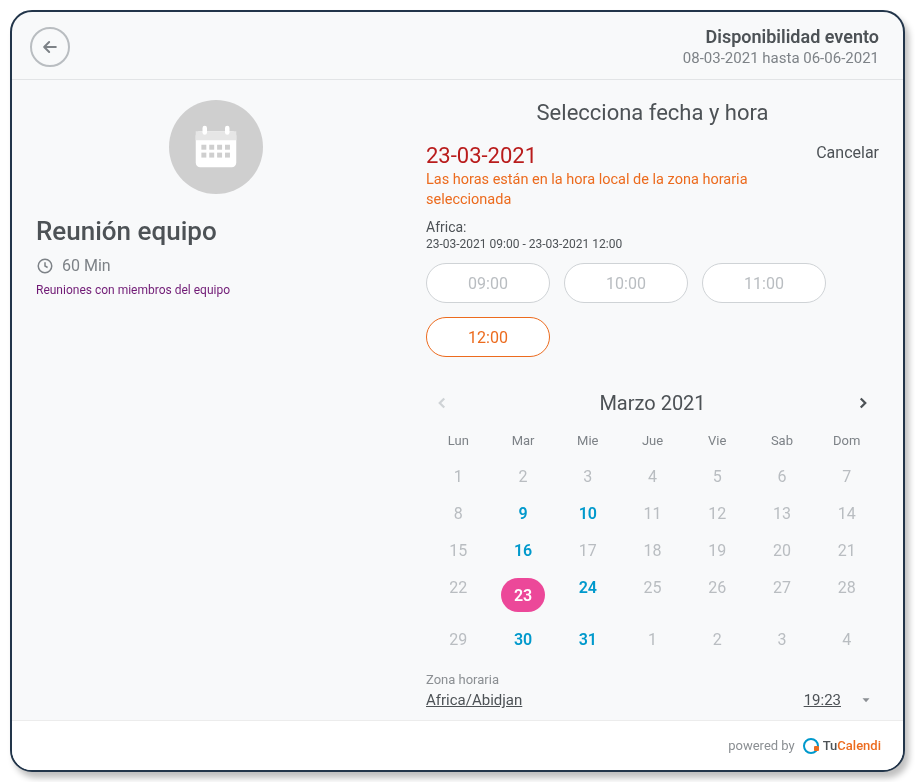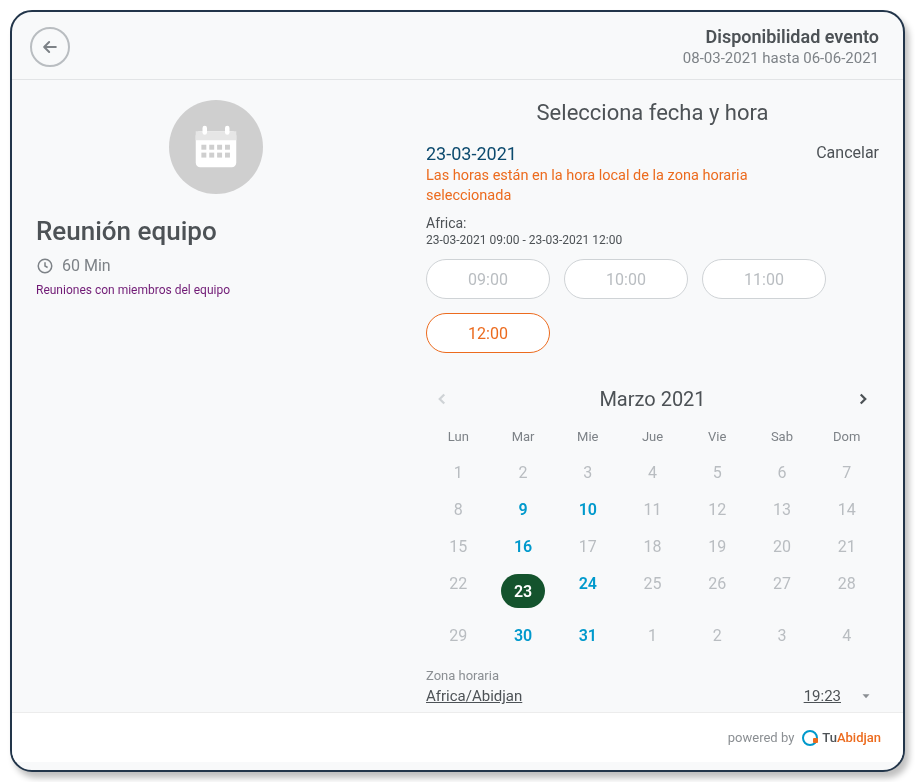--- a/index.html
+++ b/index.html
@@ -49,21 +49,21 @@
     background: #cfcfcf;
     display:flex; align-items:center; justify-content:center;
   }
   .event-name { font-size: 26px; font-weight: 500; color: #4d5256; margin-bottom: 10px; }
   .duration-row { display:flex; align-items:center; gap:8px; color:#7d8287; font-size:16px; margin-bottom: 8px; }
   .desc { color:#701a75; font-size:12px;text-align:right; }
 
   .right { flex: 1; display:flex; flex-direction:column; }
   .right-title { font-size: 22px; color:#4d5256; text-align:center; margin-bottom: 18px; font-weight: 400; }
   .date-row { display:flex; justify-content:space-between; align-items:flex-start; }
-  .selected-date { font-size:18px; color:#0c4a6e; }
+  .selected-date { font-size:22px; color:#b91c1c; }
   .cancel { font-size:16px; color:#4d5256; cursor:pointer; }
   .tz-note { color:#ec6b1e; font-size:14.5px; margin-top:2px; line-height:1.35; }
   .schedule-label { font-size:14px; color:#4d5256; margin-top:10px; }
   .schedule-range { font-size:12px; color:#4d5256; margin-top:2px; margin-bottom: 12px;}
 
   .slots { display:flex; flex-wrap:wrap; gap:14px; margin-bottom: 28px; }
   .slot {
     width: 124px; height: 40px;
     border-radius: 22px;
     border: 1px solid #cfd3d6;
@@ -79,33 +79,33 @@
   .month-label { font-size:20px; color:#4d5256; }
   .nav-arrow { width:28px; height:28px; display:flex; align-items:center; justify-content:center; cursor:pointer; color:#4d5256; }
   .nav-arrow.disabled { color:#cfd3d6; cursor:default; }
 
   .cal { width:100%; }
   .cal-head, .cal-row { display:grid; grid-template-columns: repeat(7, 1fr); text-align:center; }
   .cal-head div { font-size:13px; color:#7d8287; padding:6px 0 10px 0; }
   .cal-row div { font-size:16px; color:#b9bdc1; padding:9px 0; }
   .cal-row div.avail { color:#0099cc; font-weight:600; cursor:pointer; }
   .cal-row div.selected span {
-    background:#14532d; color:#fff; border-radius:18px;
+    background:#ec4899; color:#fff; border-radius:18px;
     display:inline-flex; align-items:center; justify-content:center;
     width:44px; height:34px; font-weight:600;
   }
 
   .tz-block { margin-top: 14px; }
   .tz-label { font-size:13px; color:#8b8f93; margin-bottom:4px; }
   .tz-row { display:flex; justify-content:space-between; align-items:center; color:#4d5256; font-size:15px; cursor:pointer; padding-right:6px;text-decoration:underline;}
   .tz-row .tz-right { display:flex; align-items:center; gap:18px; }
   .caret-down { color:#8b8f93; }
 
   .footer {
-    position:absolute; bottom:8px; left:0; right:0;
+    position:absolute; bottom:0; left:0; right:0;
     background:#ffffff;
     border-top:1px solid #ececec;
     height:50px;
     display:flex; align-items:center; justify-content:flex-end;
     padding: 0 22px;
     font-size:13px; color:#8b8f93;
     gap:8px;
   }
   .brand { display:flex; align-items:center; gap:4px; }
   .brand .tu { color:#4d5256; font-weight:500; }
@@ -277,17 +277,17 @@
         </div>
       </div>
 
     </div>
   </div>
 
   <div class="footer">
     <span>powered by</span>
     <span class="brand">
       <span class="brand-icon"></span>
-      <span><span class="tu">Tu</span><span class="cal" style="display:inline">Abidjan</span></span>
+      <span><span class="tu">Tu</span><span class="cal" style="display:inline">Calendi</span></span>
     </span>
   </div>
 
 </div>
 
 </body></html>

